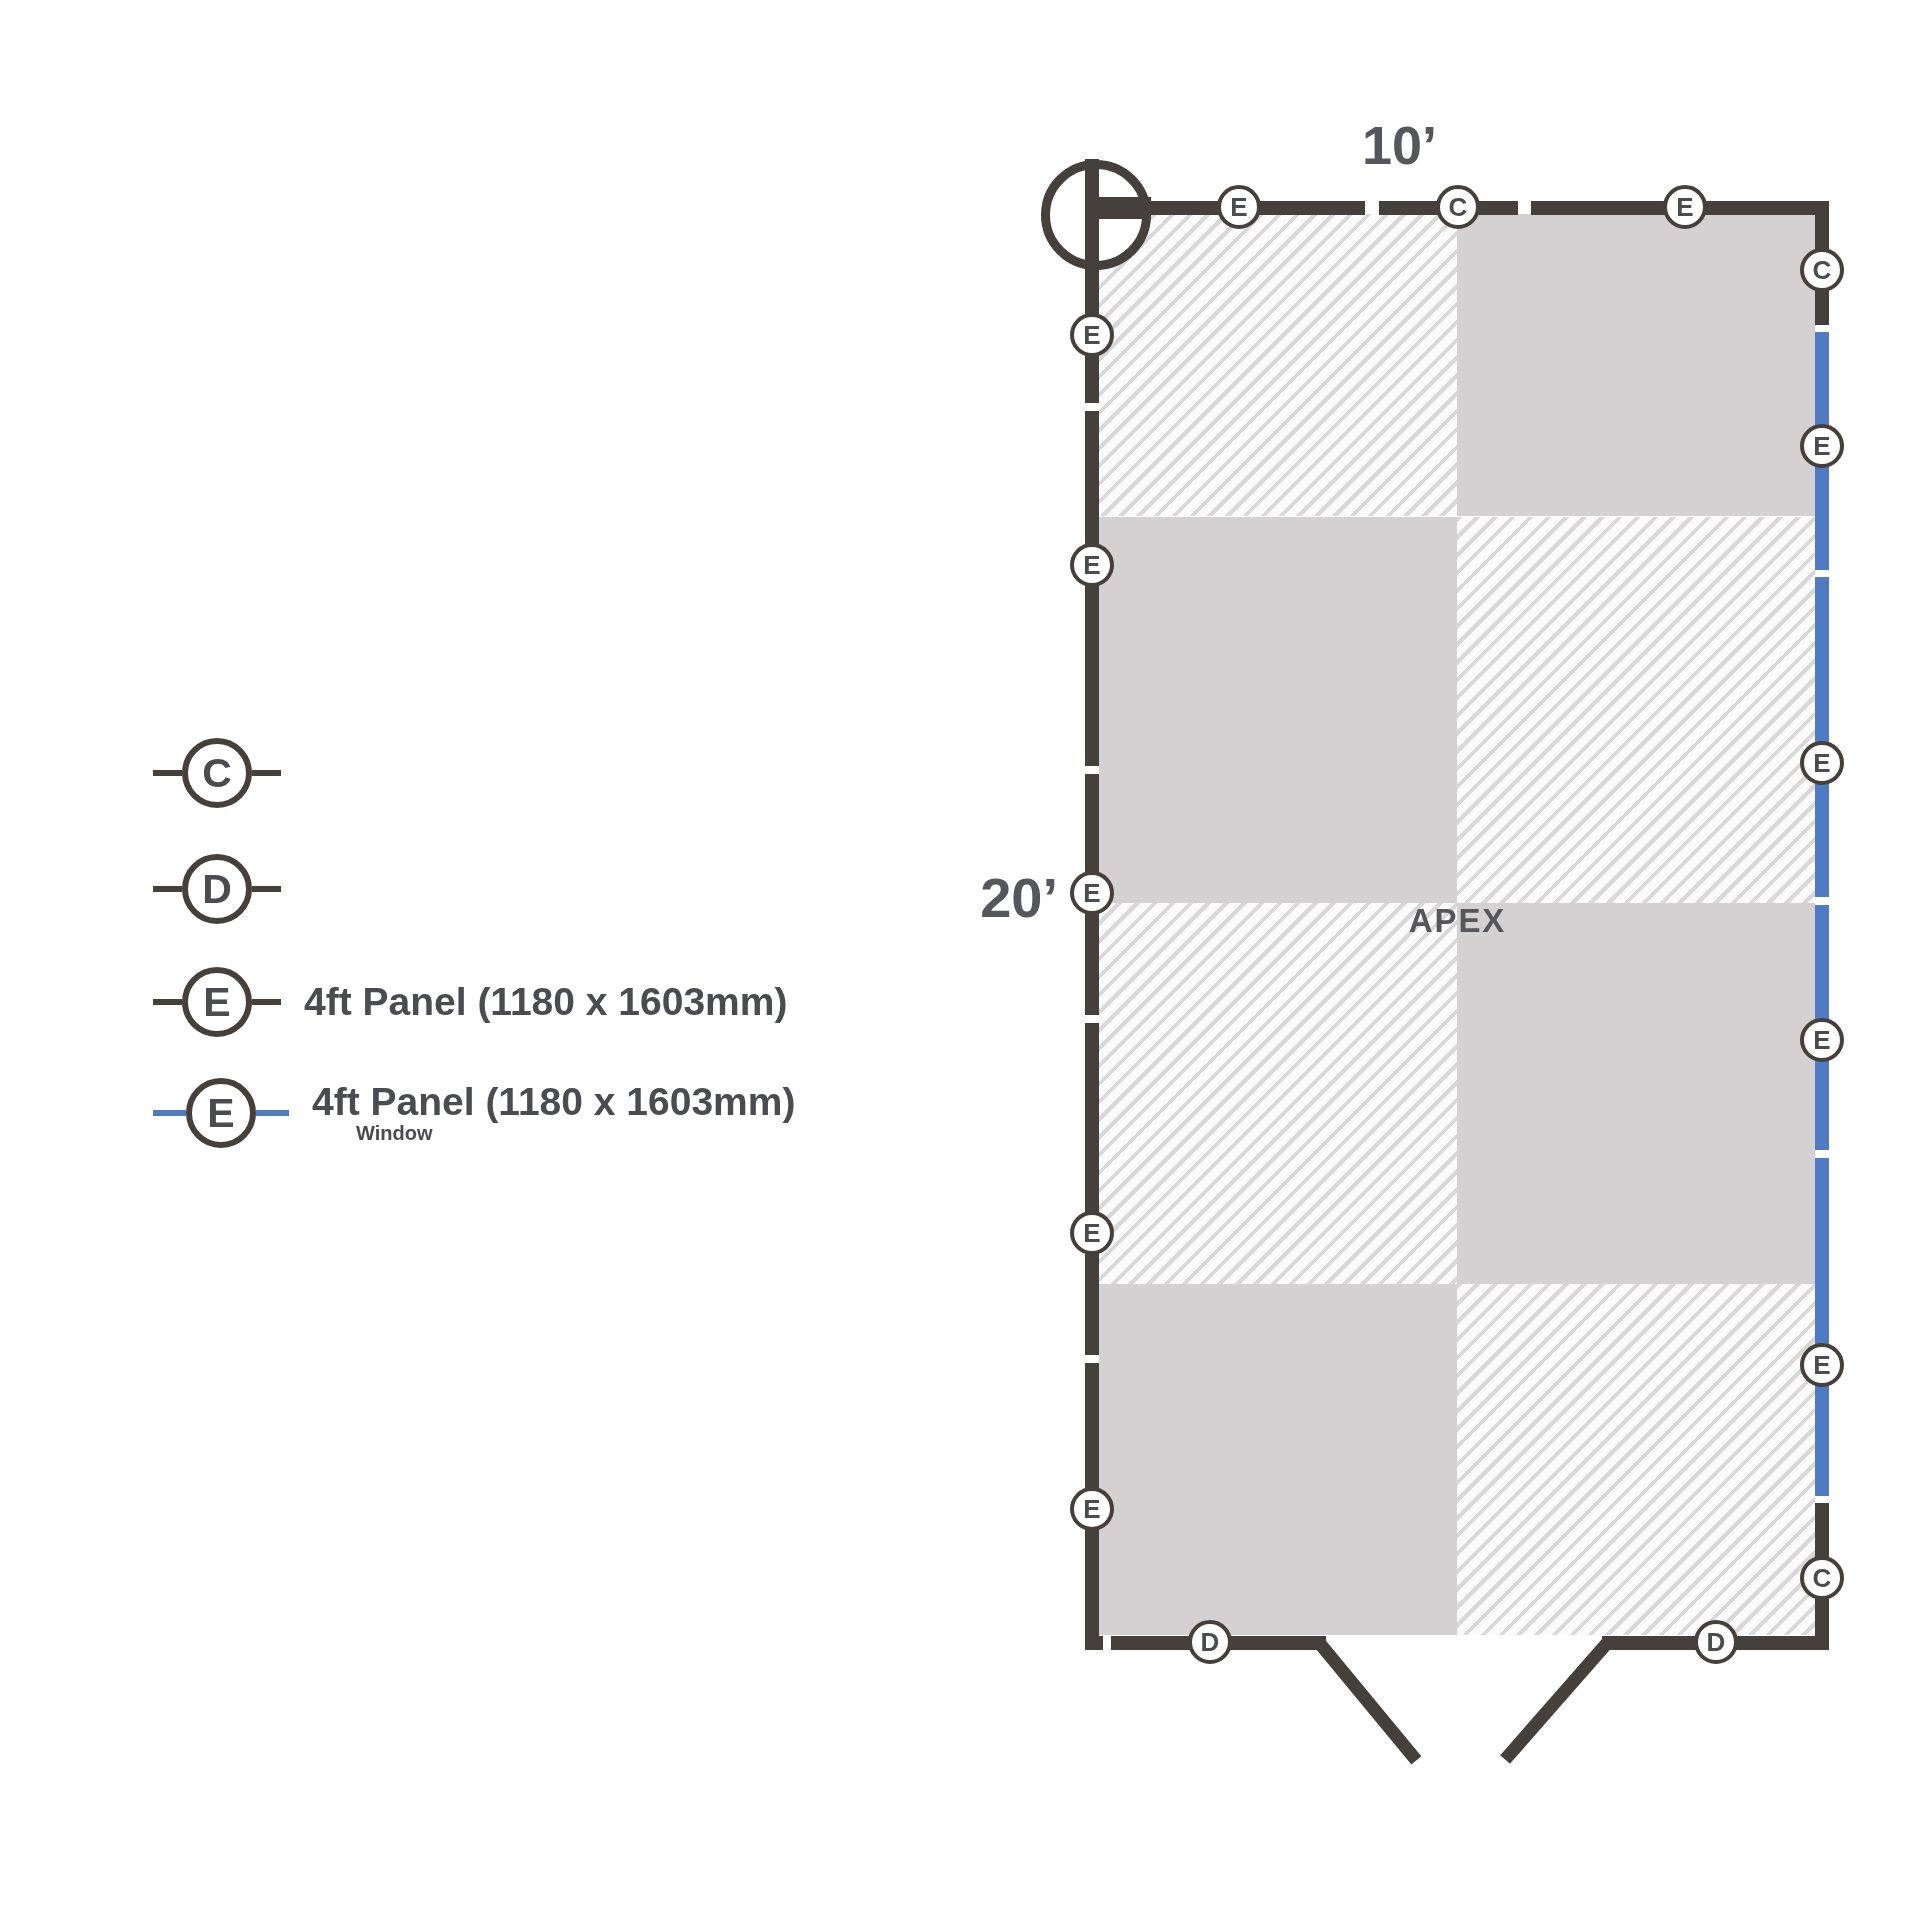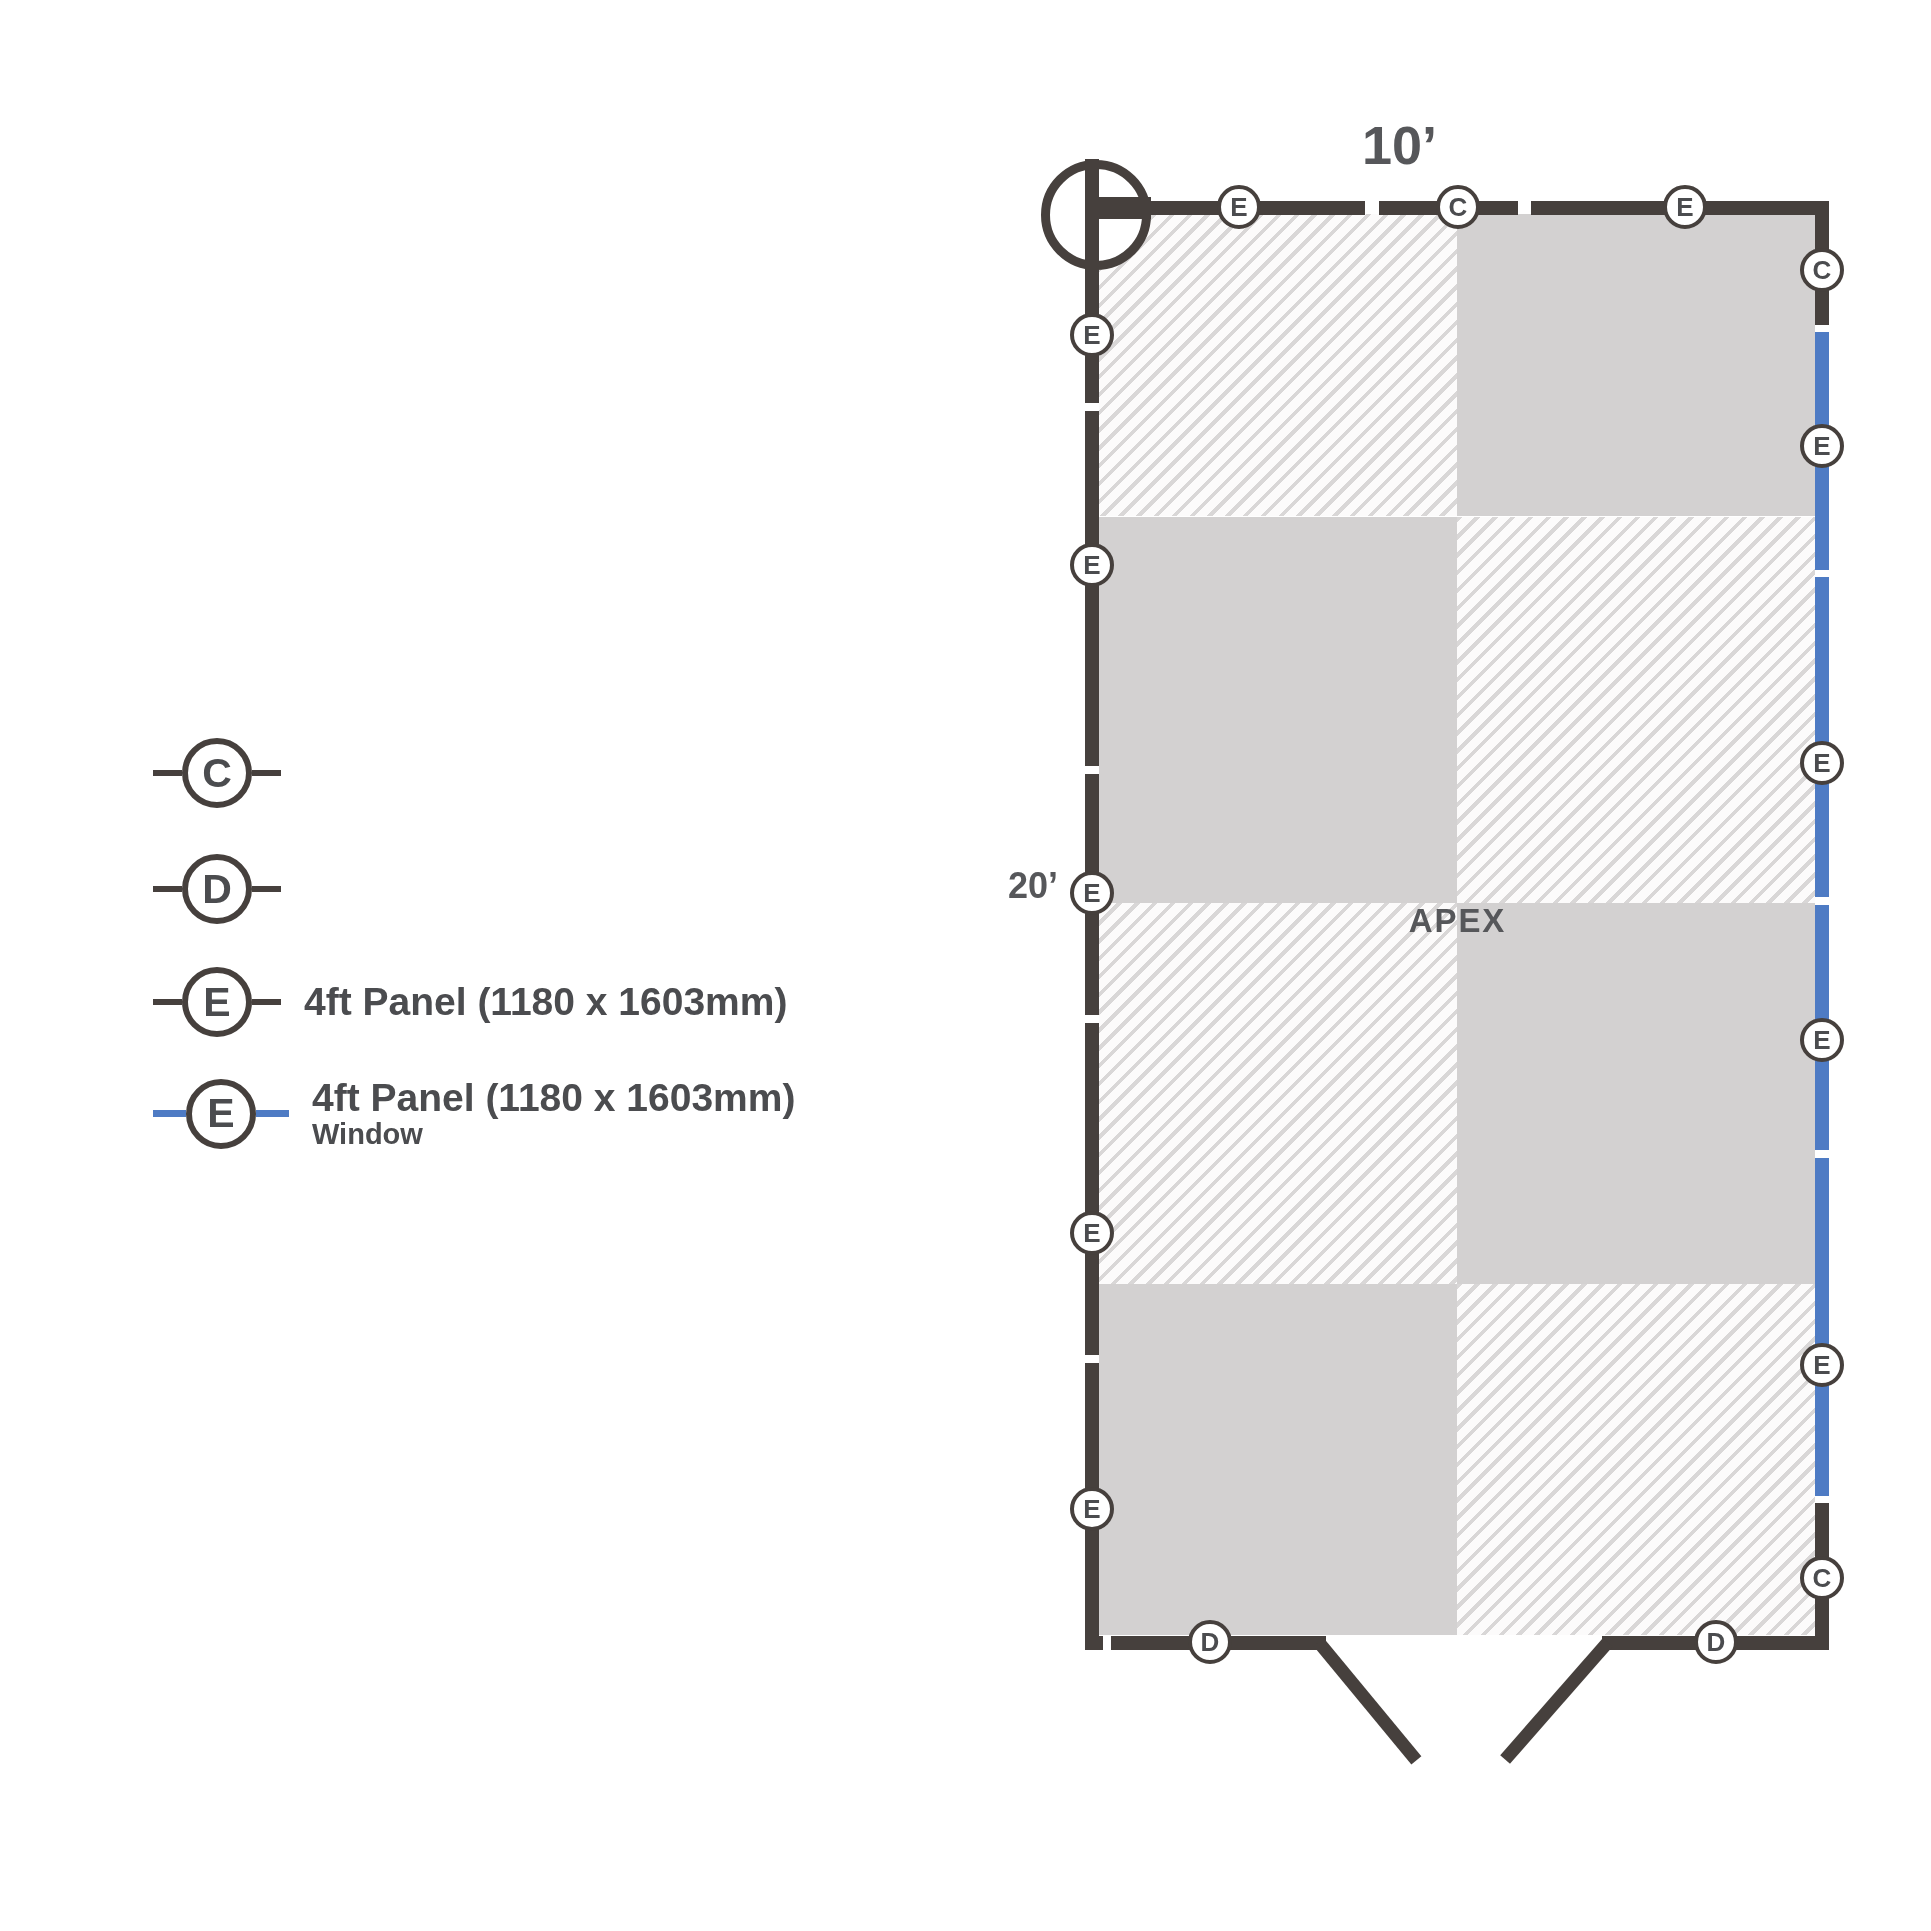--- a/index.html
+++ b/index.html
@@ -24,32 +24,32 @@
   .leaf{position:absolute;height:12.6px;background:var(--wall);transform-origin:0 50%;z-index:2;}
 
   
   .marker{position:absolute;width:44px;height:44px;box-sizing:border-box;border:4.8px solid var(--wall);
           border-radius:50%;background:#fff;display:flex;align-items:center;justify-content:center;
           font-weight:bold;font-size:26px;color:var(--text-dark);z-index:3;}
 
   
   .dim{position:absolute;font-weight:bold;color:var(--label-gray);z-index:4;white-space:nowrap;}
   .lbl10{left:1362px;top:114px;width:193px;text-align:left;font-size:54px;}
-  .lbl20{left:865px;top:865px;width:193px;text-align:right;font-size:36px;}
+  .lbl20{left:865px;top:865px;width:193px;text-align:right;font-size:56px;}
   .lblapex{left:1361px;top:902px;width:193px;text-align:center;font-size:33px;letter-spacing:1.9px;}
 
   
   .legend-row{position:absolute;left:153px;display:flex;align-items:center;z-index:4;}
   .ldash{width:29px;height:6.8px;background:var(--wall);flex:none;}
   .legend-row.window .ldash{background:var(--window-blue);width:33px;}
   .lcircle{width:70px;height:70px;box-sizing:border-box;border:6.8px solid var(--wall);border-radius:50%;
            background:#fff;display:flex;align-items:center;justify-content:center;
            font-weight:bold;font-size:41px;color:var(--text-dark);flex:none;}
   .ltext{margin-left:23px;font-weight:bold;font-size:39px;color:var(--text-dark);line-height:1.05;}
-  .lsub{display:block;font-size:29px;}
+  .lsub{display:block;font-size:20px;margin-left:44px;}
 </style>
 </head>
 <body>
 
 <div class="canvas">
 
   <div class="legend-row" style="top:738px">
     <span class="ldash"></span>
     <span class="lcircle">
         <span>C</span>

